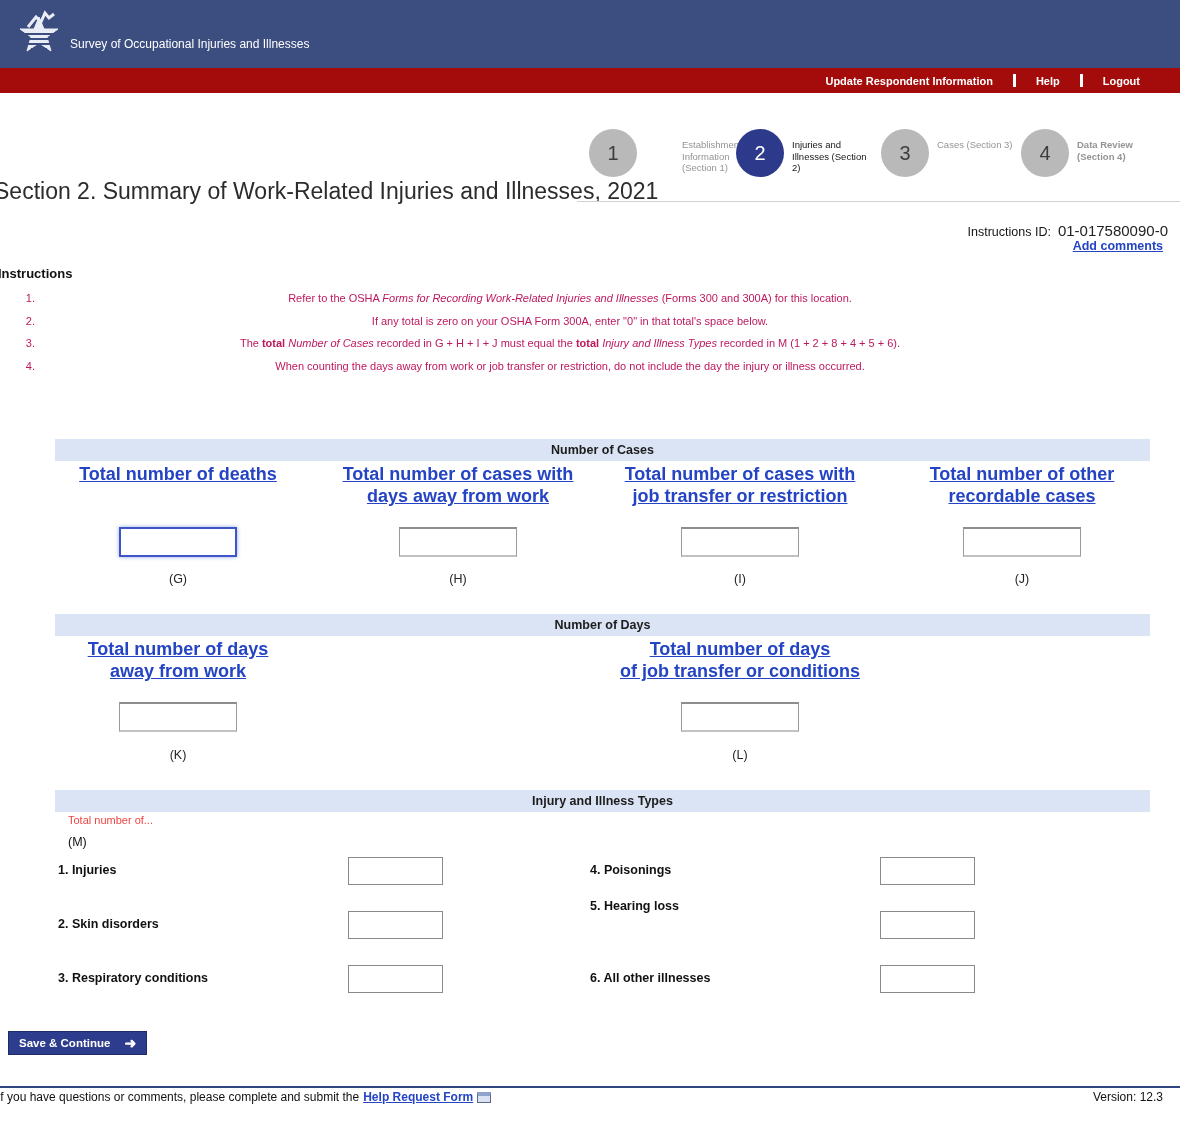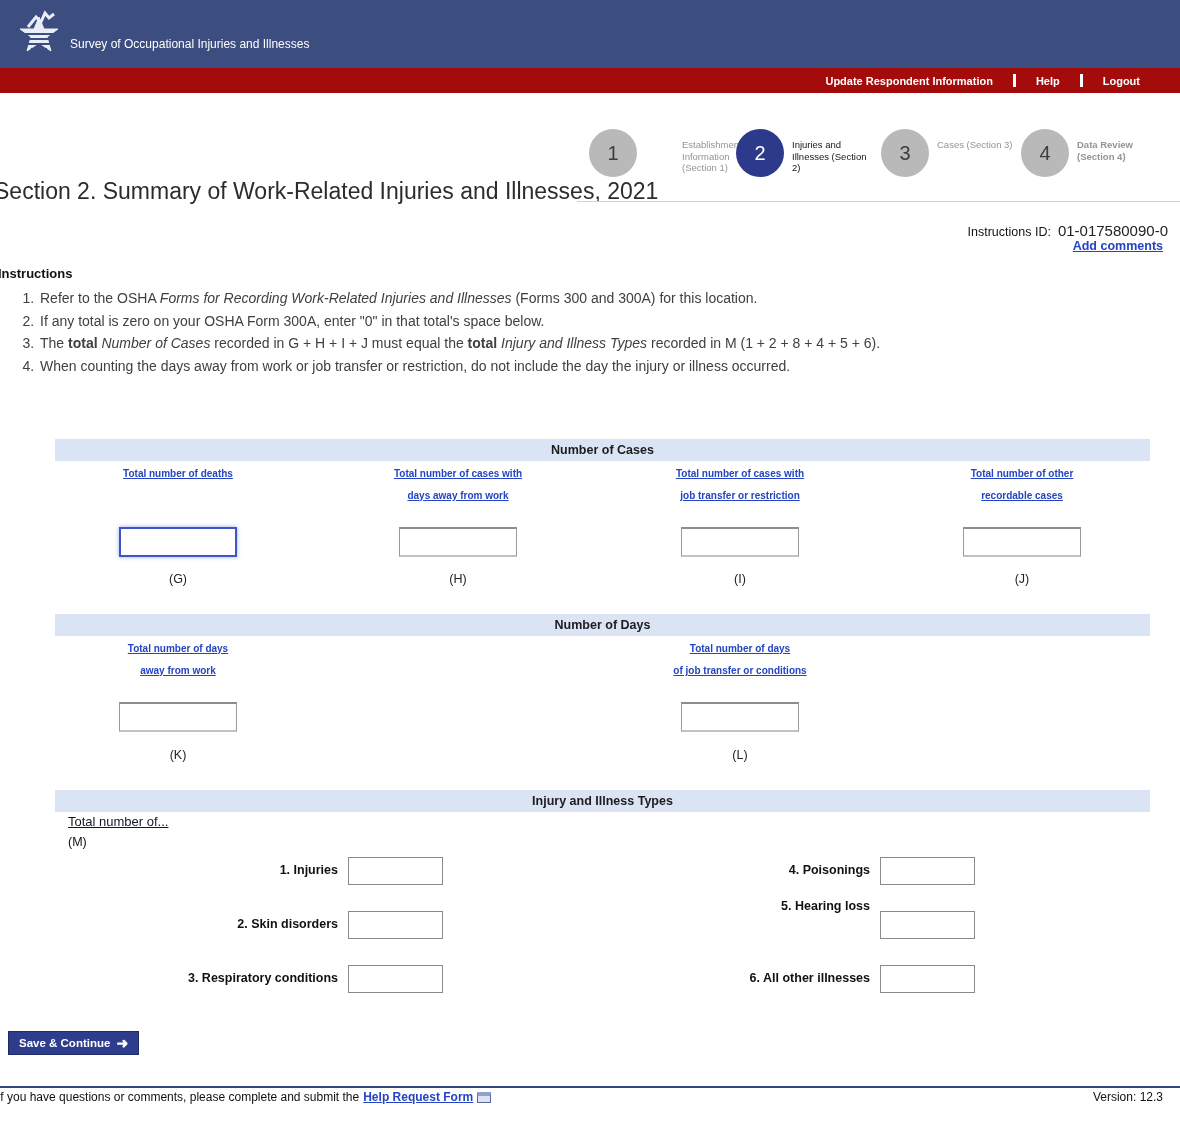--- a/index.html
+++ b/index.html
@@ -41,63 +41,63 @@
   .estab-row { top:222px; right:12px; display:flex; align-items:baseline; gap:7px; }
   .estab-label { font-size:12.5px; color:#141414; }
   .estab-value { font-size:15px; color:#222; font-family:"Liberation Sans", sans-serif; }
   .add-comments { top:239px; right:17px; font-size:12.5px; font-weight:bold;
     color:#2444C4; text-decoration:underline; cursor:pointer; }
 
   
   .instr-head { left:-2px; top:266px; font-size:13px; font-weight:bold; }
   .instr-list { left:0px; top:287px; width:1100px; }
   .instr-list ol { margin-left:38px; }
-  .instr-list li { font-size:14px; line-height:22.5px; color:#404040; padding-left:2px; }
+  .instr-list li { font-size:11px; line-height:22.5px; color:#be185d; padding-left:2px;text-align:center; }
 
   
   .band { left:55px; width:1095px; height:22px; background:#DBE4F4;
     text-align:center; font-size:12.5px; font-weight:bold; color:#1c1c1c; padding-top:4px; }
   .band-cases { top:439px; } .band-days { top:614px; } .band-types { top:790px; }
 
   
-  .col-link { width:280px; text-align:center; font-size:10px; font-weight:bold;
+  .col-link { width:280px; text-align:center; font-size:18px; font-weight:bold;
     line-height:22px; color:#2444C4; cursor:pointer; }
   .col-link span { text-decoration:underline; }
   .num-input { width:118px; height:30px; background:#fff;
     border:1px solid #9a9a9a; border-top:2px solid #8d8d8d; border-bottom:2px solid #c2c2c2; }
   .num-input.focused { border:2px solid #3E55C6; box-shadow:0 0 4px #93a7e8; }
   .letter { width:60px; text-align:center; font-size:12.5px; color:#222; }
 
   
   .cg-l{left:38px;top:463px;}  .ch-l{left:318px;top:463px;}  .ci-l{left:600px;top:463px;}  .cj-l{left:882px;top:463px;}
   .cg-i{left:119px;top:527px;} .ch-i{left:399px;top:527px;} .ci-i{left:681px;top:527px;} .cj-i{left:963px;top:527px;}
   .cg-t{left:148px;top:572px;} .ch-t{left:428px;top:572px;} .ci-t{left:710px;top:572px;} .cj-t{left:992px;top:572px;}
 
   
   .dk-l{left:38px;top:638px;}  .dl-l{left:600px;top:638px;}
   .dk-i{left:119px;top:702px;} .dl-i{left:681px;top:702px;}
   .dk-t{left:148px;top:748px;} .dl-t{left:710px;top:748px;}
 
   
-  .types-intro { left:68px; top:814px; font-size:13px; color:#0f172a;text-decoration:underline; }
+  .types-intro { left:68px; top:814px; font-size:11px; color:#ef4444; }
   .types-letter { left:68px; top:835px; font-size:12.5px; color:#111; }
-  .type-label { width:280px; text-align:right; font-size:12.5px; font-weight:bold; color:#111; }
+  .type-label { width:280px; font-size:12.5px; font-weight:bold; color:#111; }
   .type-input { width:95px; height:28px; background:#fff; border:1px solid #8a8a8a; }
   .tl0{left:58px;top:863px;} .ti0{left:348px;top:857px;}
   .tl1{left:58px;top:917px;} .ti1{left:348px;top:911px;}
   .tl2{left:58px;top:971px;} .ti2{left:348px;top:965px;}
   .tl3{left:590px;top:863px;} .ti3{left:880px;top:857px;}
   .tl4{left:590px;top:899px;} .ti4{left:880px;top:911px;}
   .tl5{left:590px;top:971px;} .ti5{left:880px;top:965px;}
 
   
   .save-btn { left:8px; top:1031px; height:24px; padding:0 10px;
     background:#2D3C8C; border:1px solid #1f2b66; color:#fff;
     font-size:11.5px; font-weight:bold; font-family:"Liberation Sans", sans-serif;
-    display:flex; align-items:center; gap:6px; cursor:pointer; }
+    display:flex; align-items:center; gap:14px; cursor:pointer; }
   .save-arrow { font-size:14px; line-height:1; }
 
   
   .footer-rule { left:0; top:1086px; width:1180px; height:2px; background:#2F4680; }
   .footer-text { left:-3px; top:1090px; font-size:12px; color:#111; display:flex; align-items:center; gap:4px; }
   .footer-text a { color:#2444C4; font-weight:bold; text-decoration:underline; cursor:pointer; }
   .win-icon { display:inline-block; width:14px; height:11px; background:#dbe3f2;
     border:1px solid #5a6690; border-top:4px solid #8fa3cc; }
   .footer-ver { right:17px; top:1090px; font-size:12px; color:#111; }
 </style>

